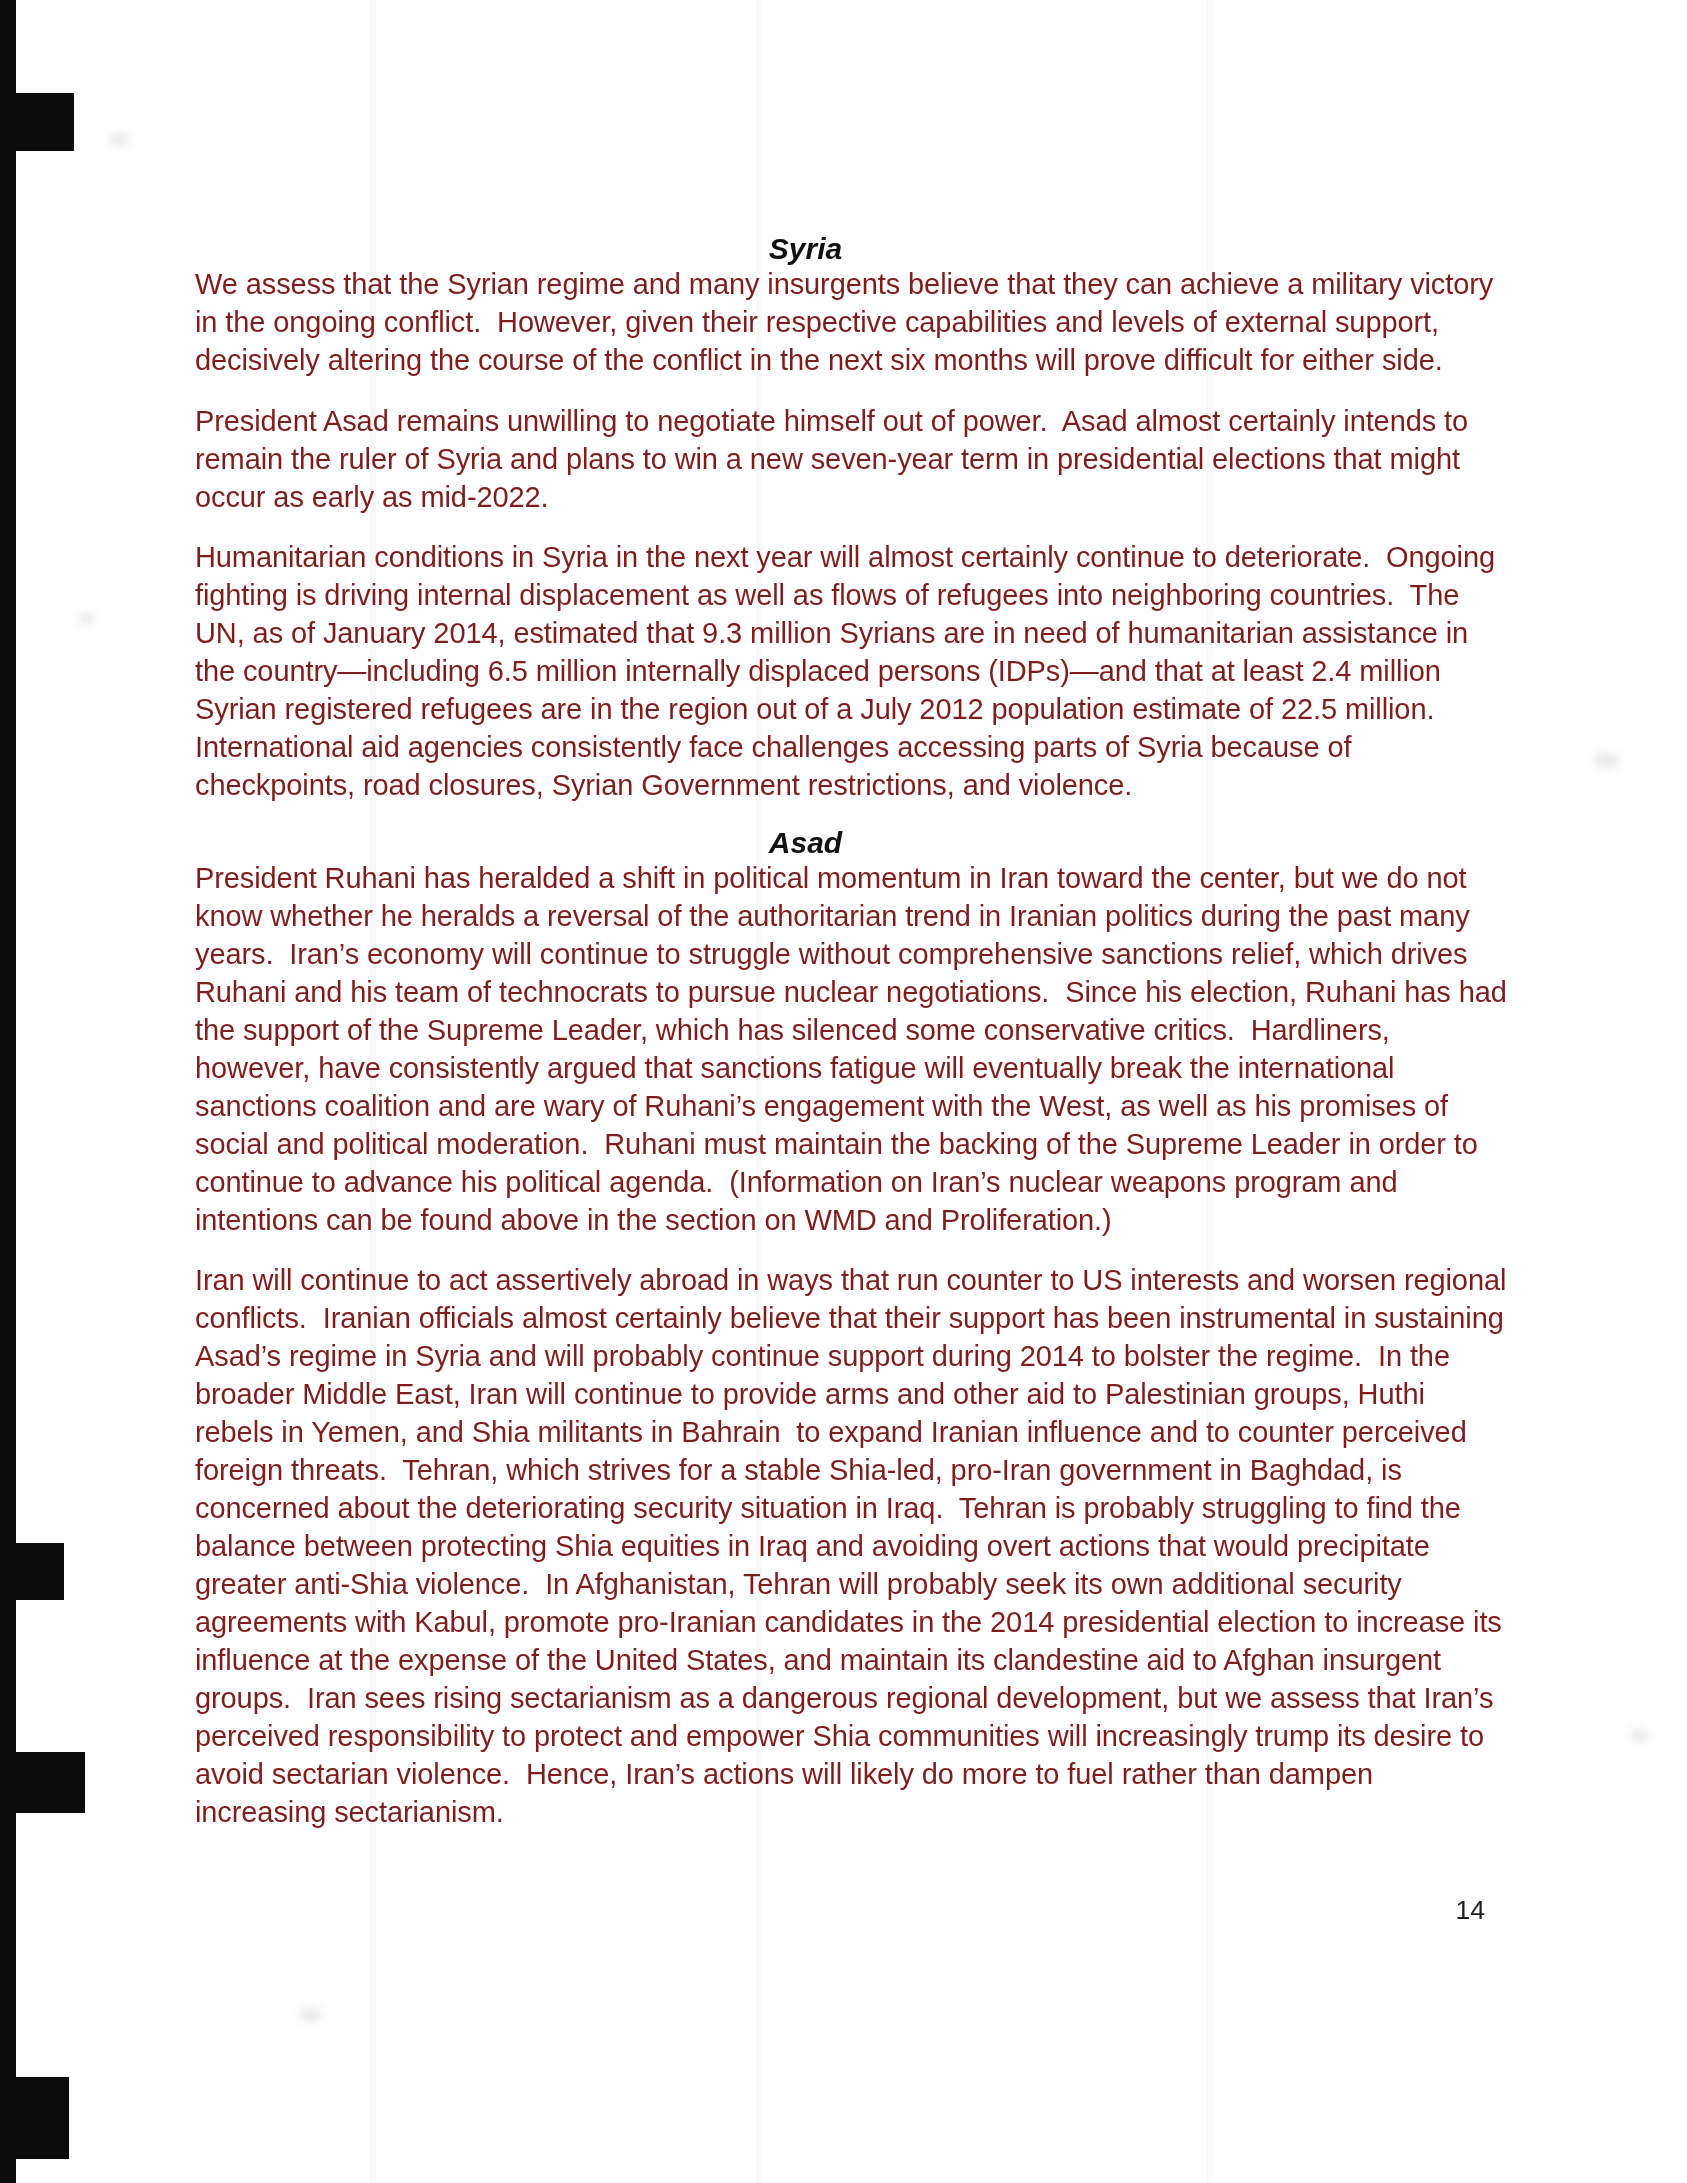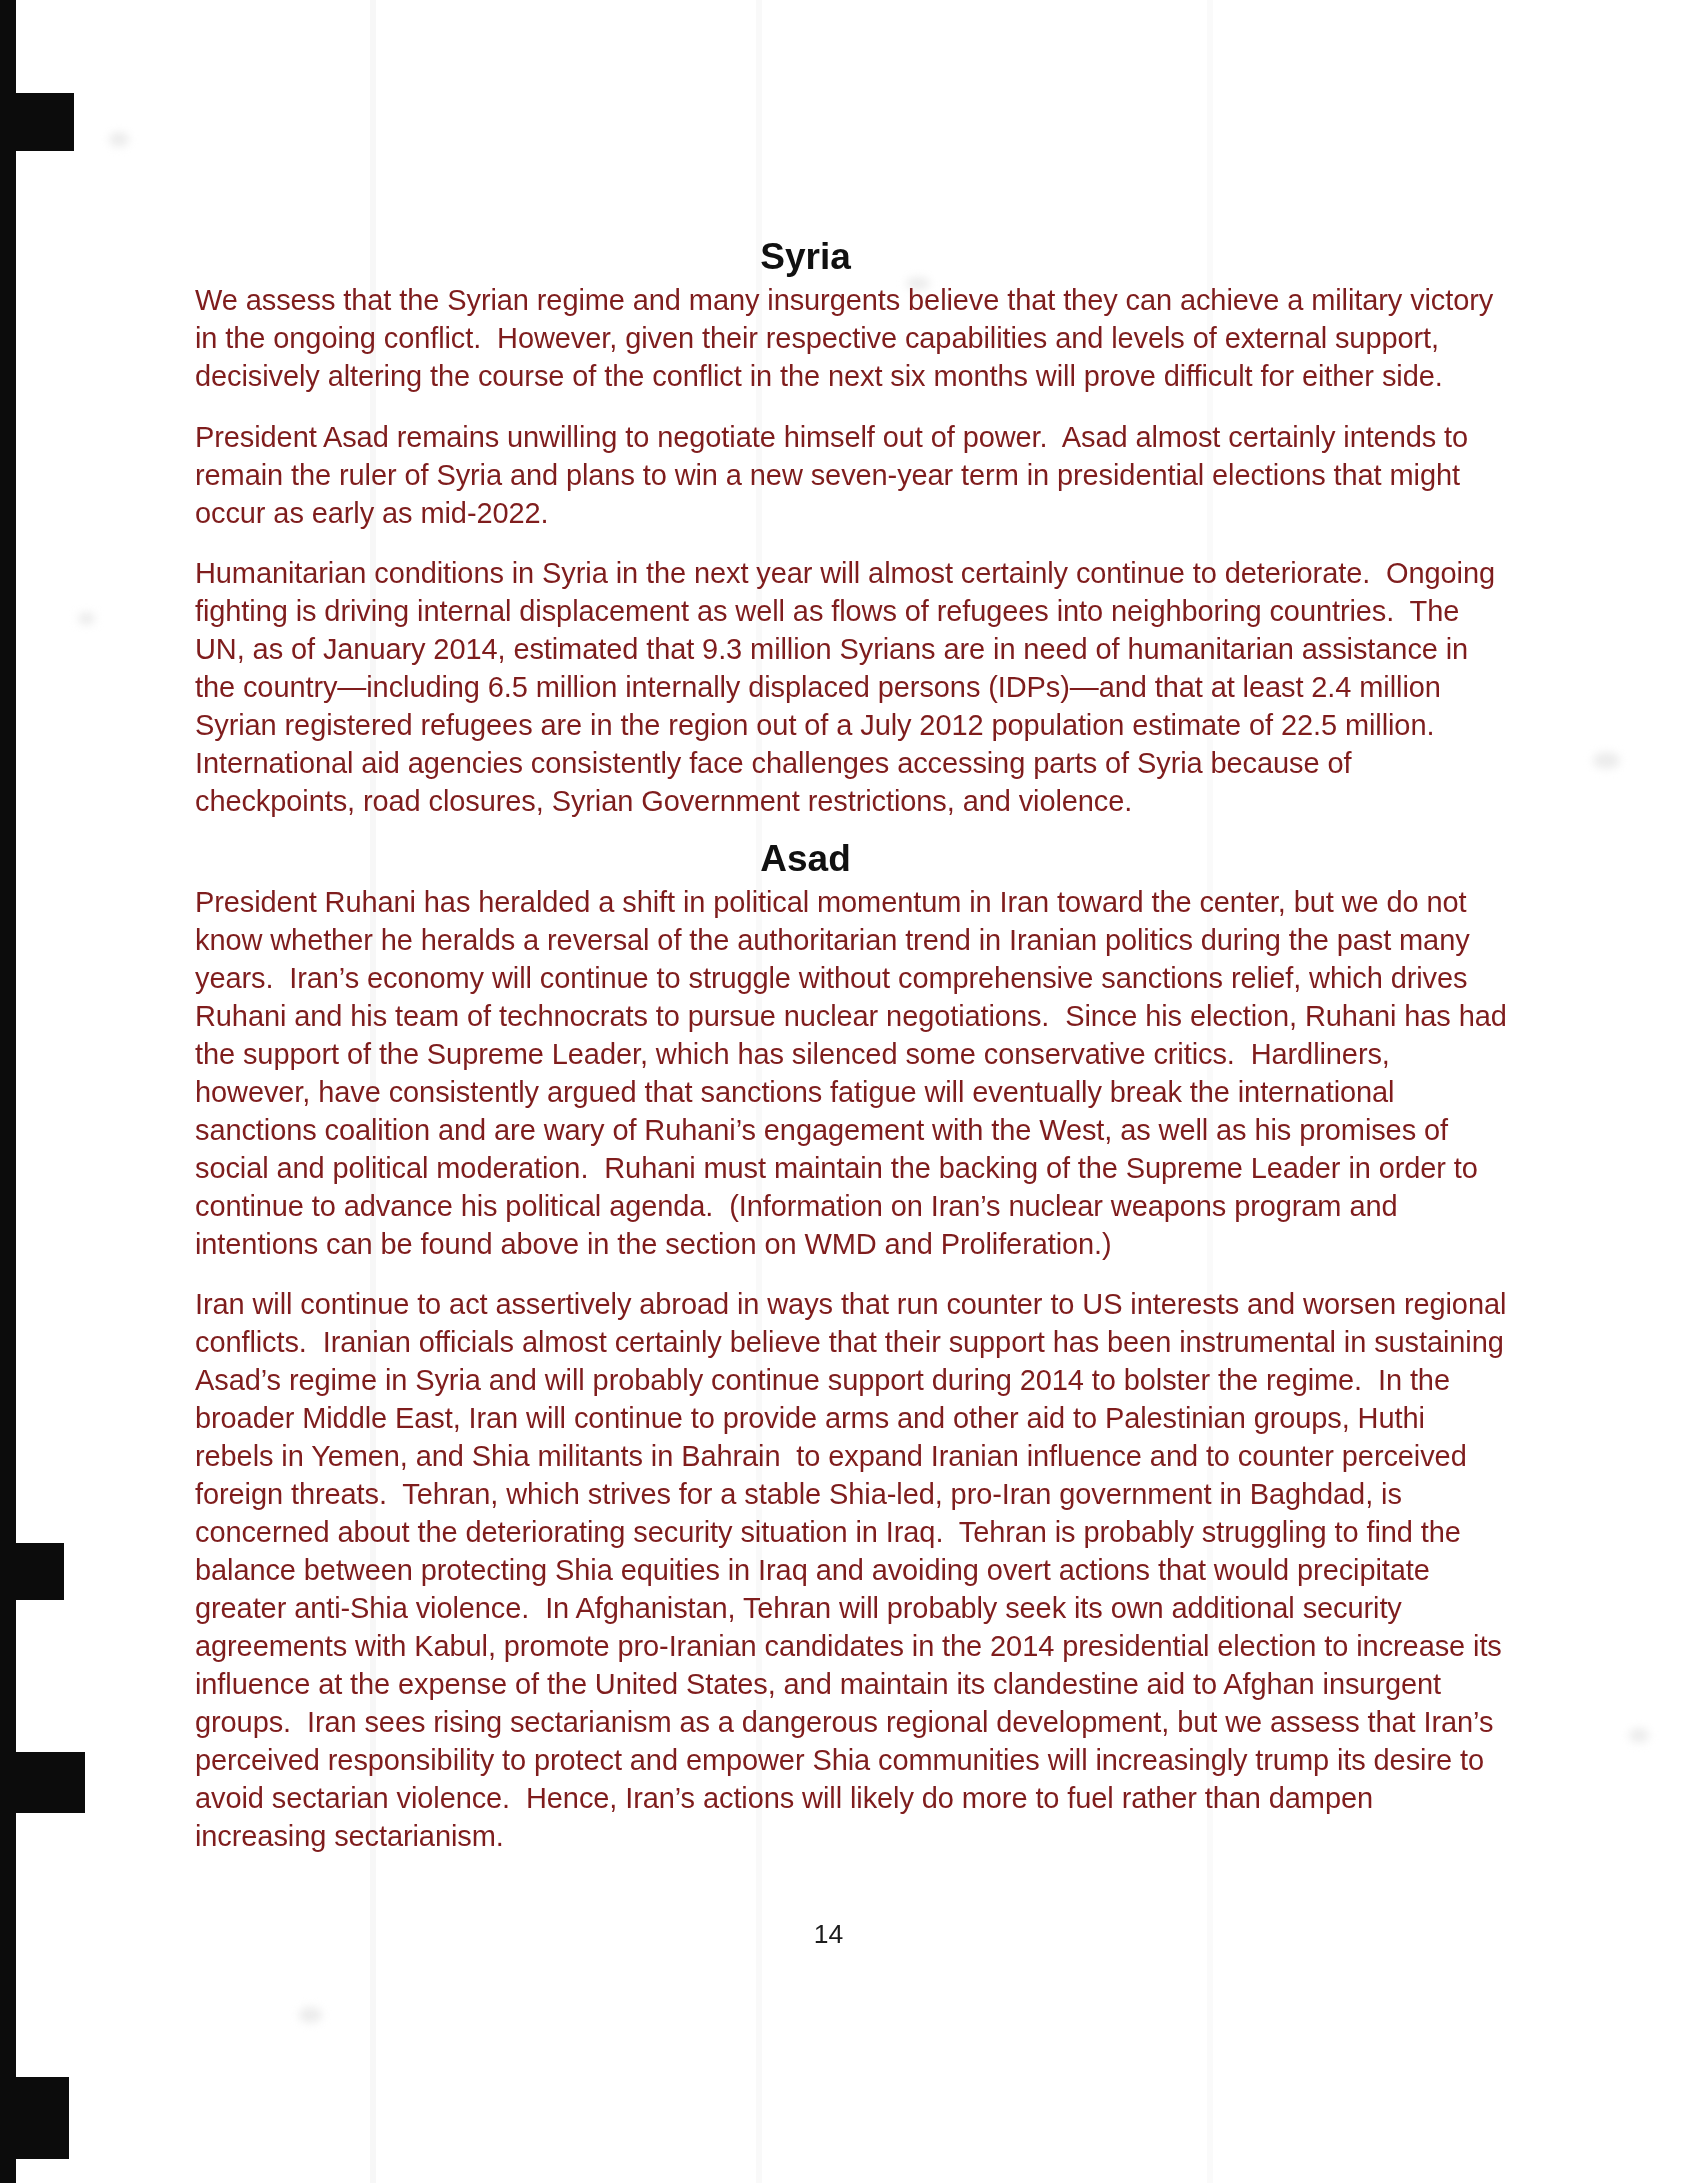--- a/index.html
+++ b/index.html
@@ -64,42 +64,43 @@
   .sm6 { left: 1629px; top: 1728px; width: 20px; height: 14.6px; }
 
   .content {
     position: absolute;
     left: 195px;
     top: 233px;
     width: 1313px;
     color: #161616;
   }
   h1.section-heading {
-    font-size: 37px;
+    font-size: 30px;
     font-weight: bold;
     text-align: center;
     position: relative;
     left: -46px;
-    margin: 8px;
+    margin: 0;
     line-height: 32px;
     color: #111111;
+    font-style: italic;
   }
   .h-syria { margin-bottom: 38px; }
   .h-iran  { margin-top: 33px; margin-bottom: 37px; }
   p.para {
     font-size: 29px;
     line-height: 38px;
     letter-spacing: -0.1px;
     margin: 0 0 22.5px 0;
     white-space: pre-wrap;
     color: #7f1d1d;
   }
   .page-number {
     margin-top: 64px;
-    text-align: center;
+    text-align: right;
     position: relative;
     left: -23px;
     font-size: 26.5px;
     color: #1c1c1c;
   }
 </style>
 </head>
 <body>
 
 <div class="page">

